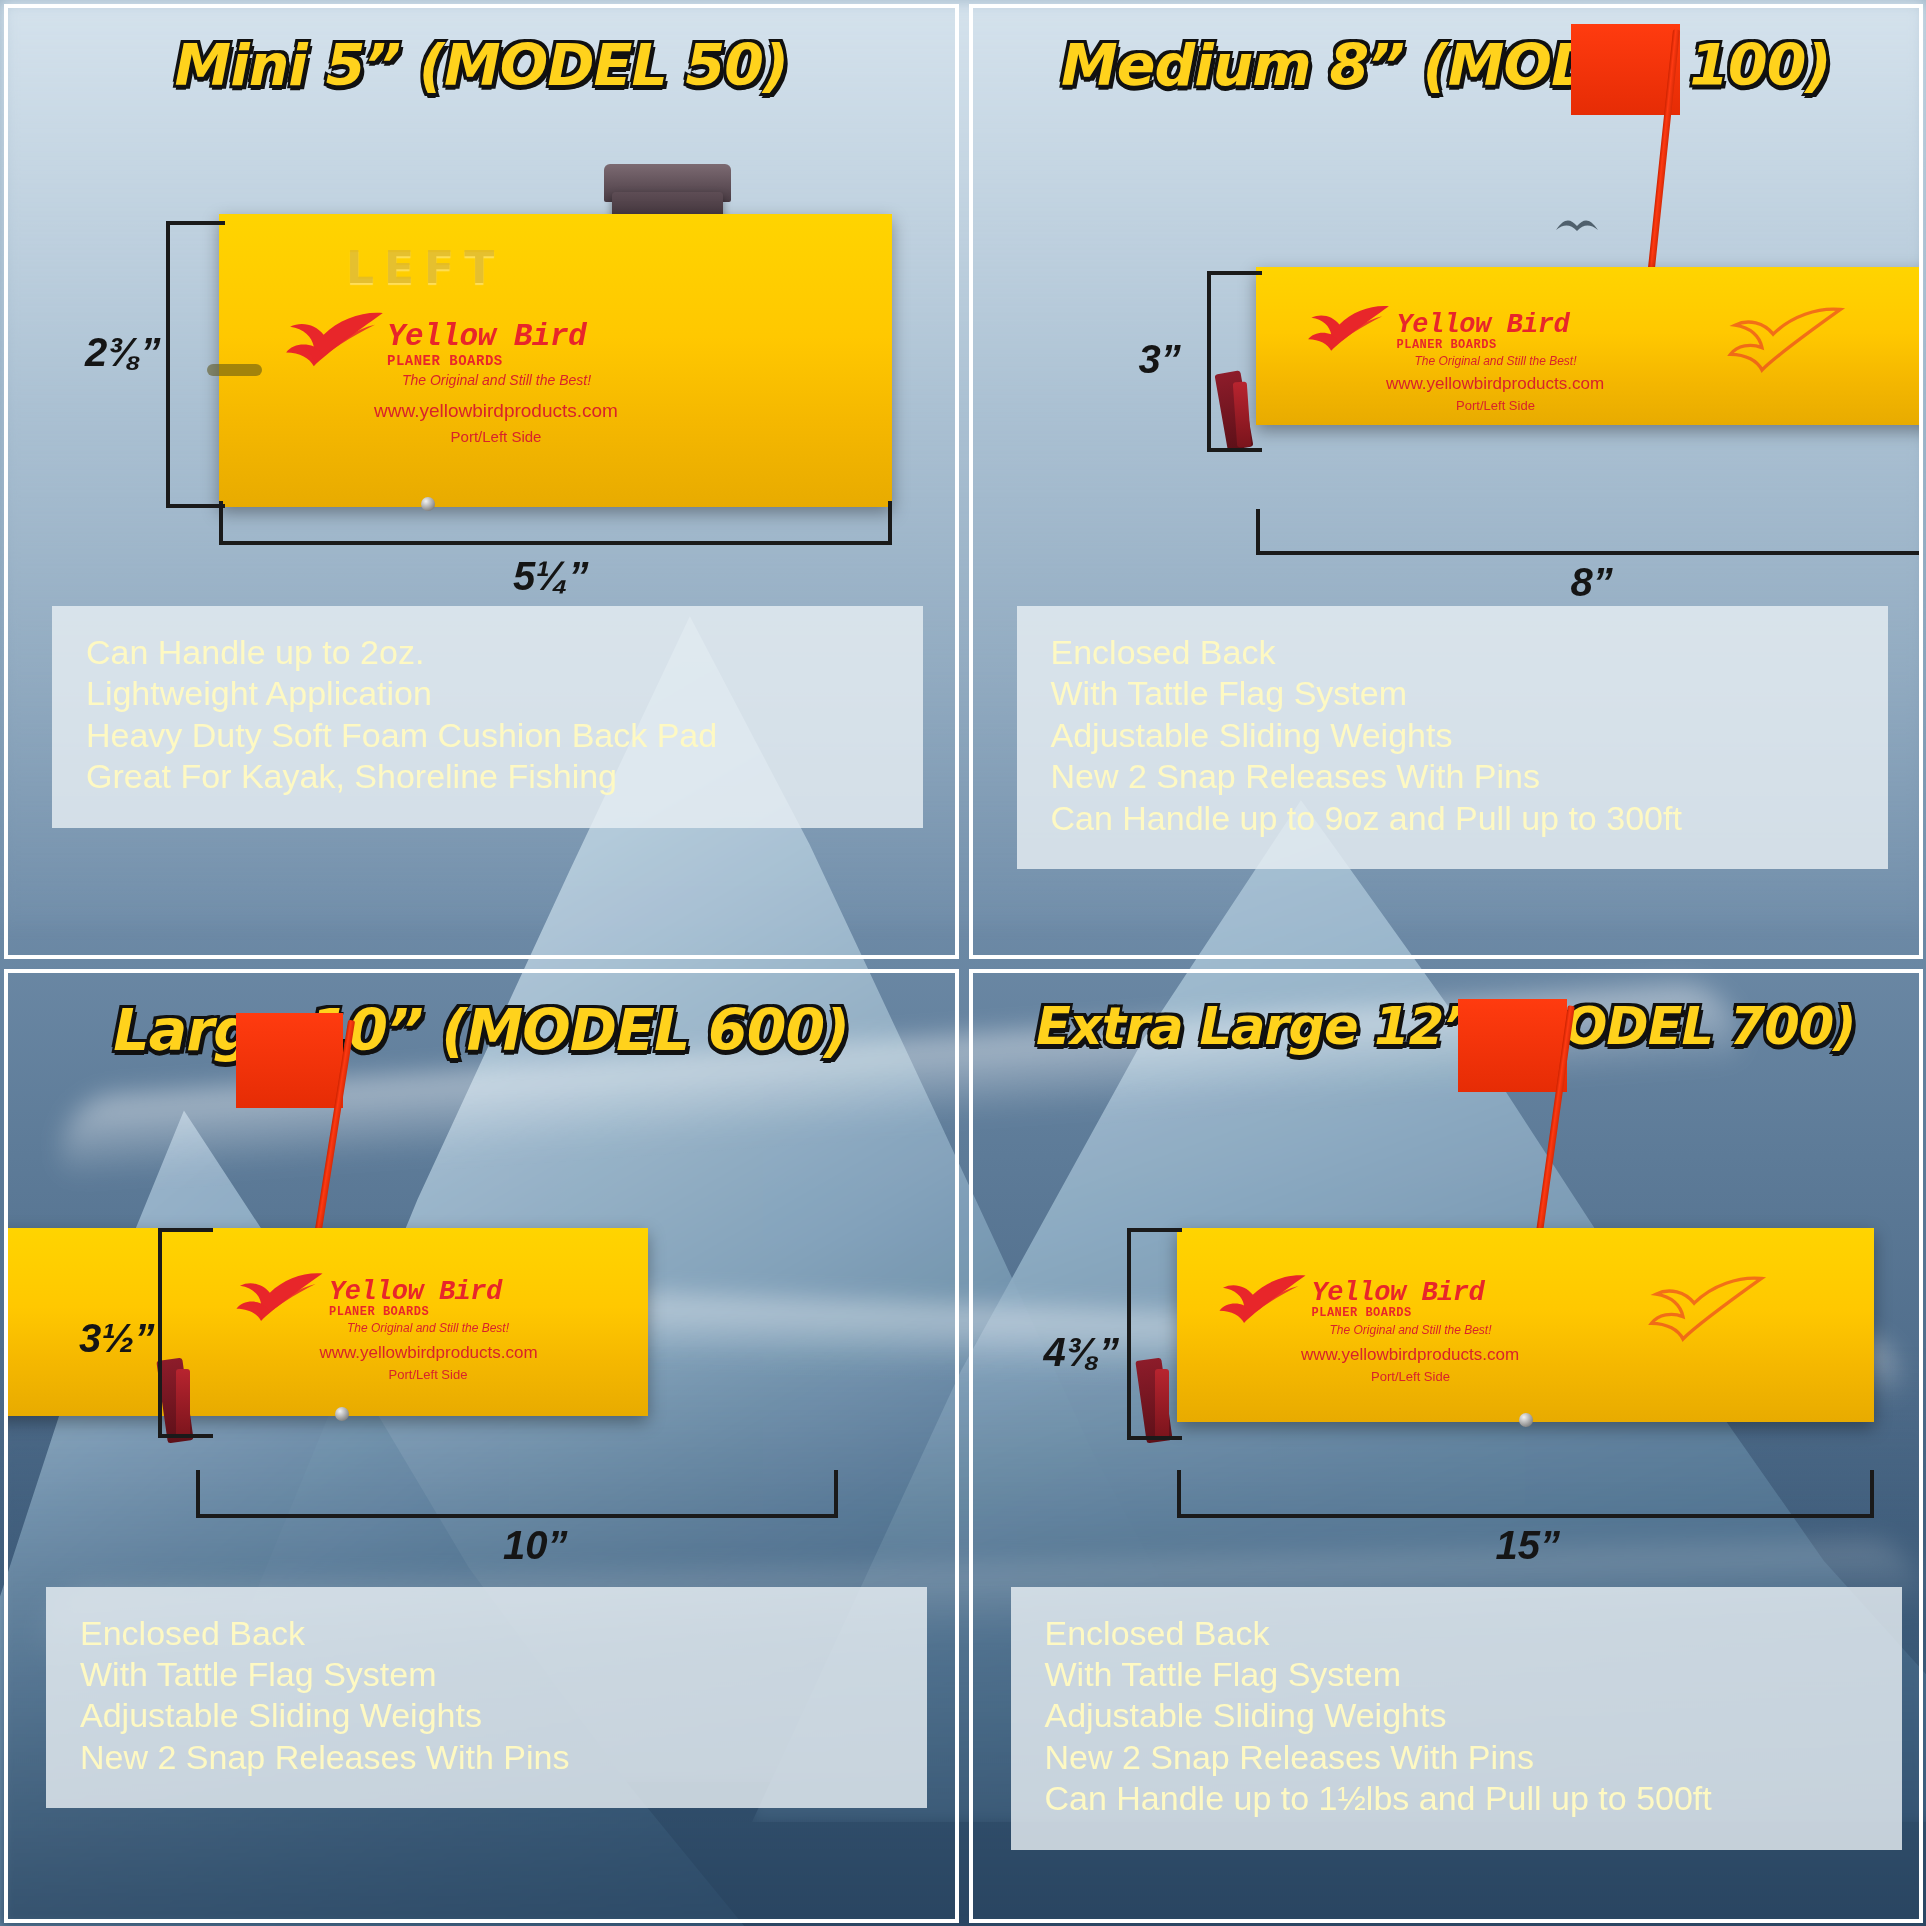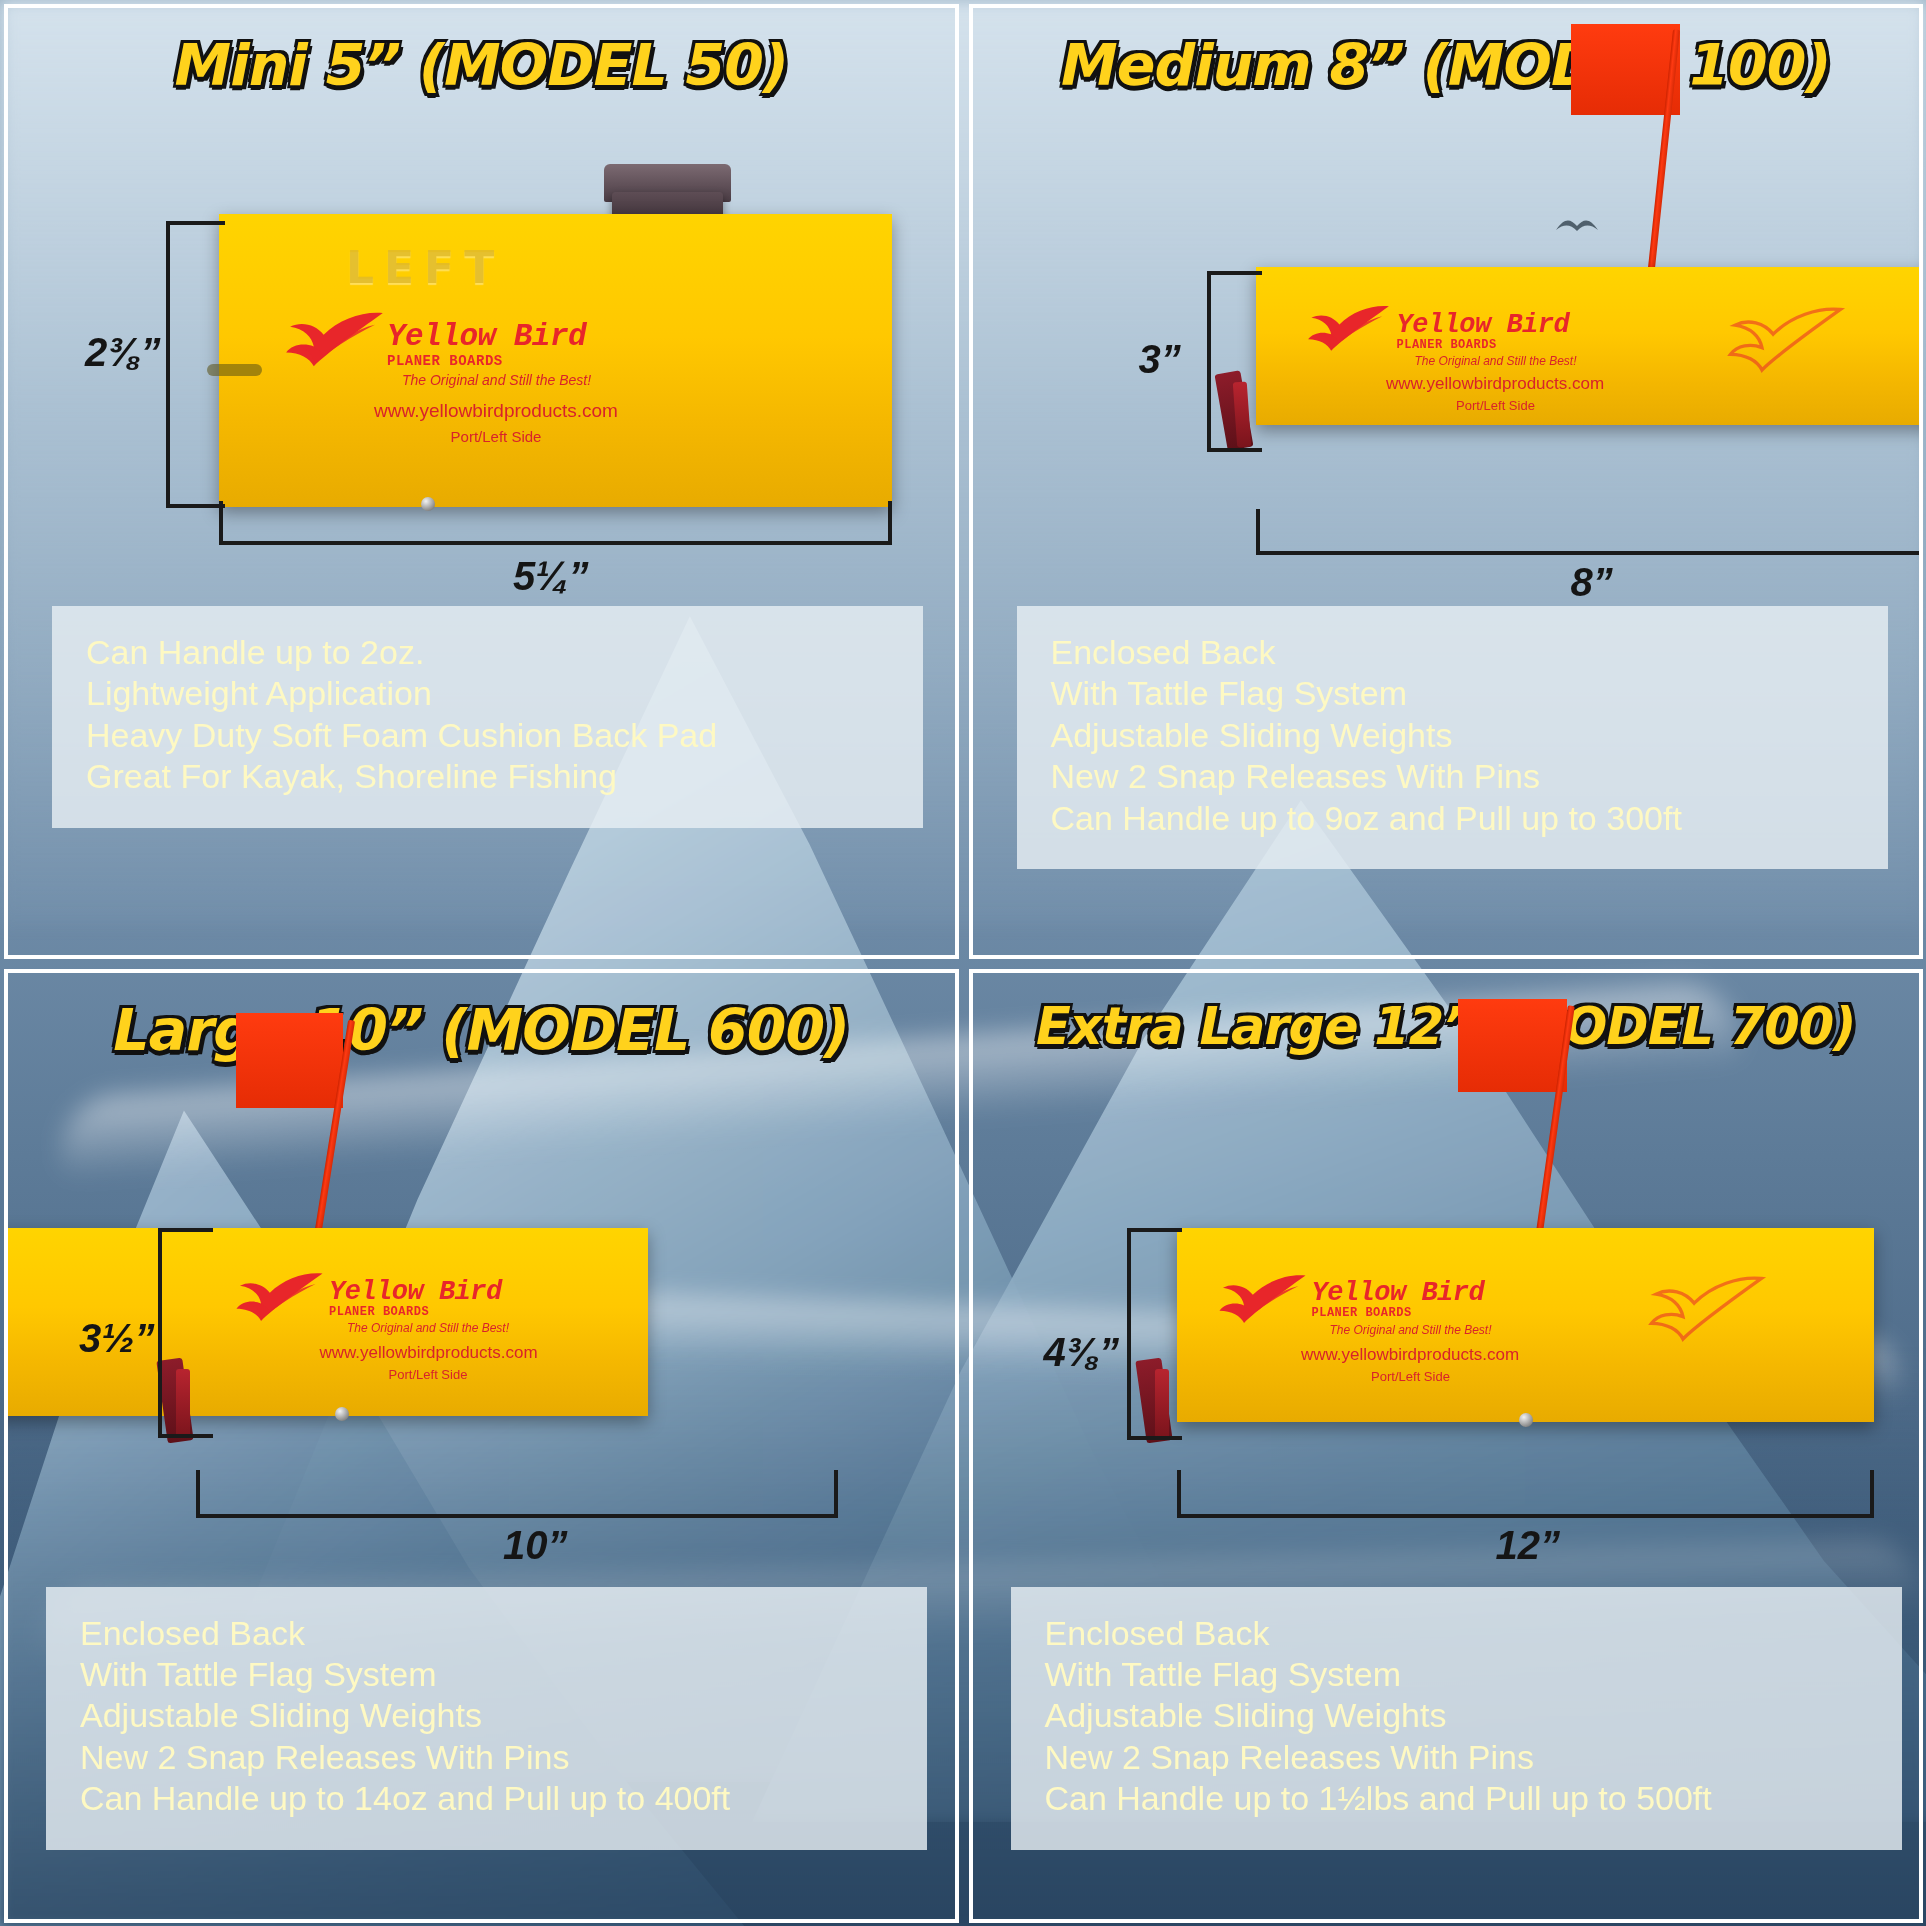--- a/index.html
+++ b/index.html
@@ -381,21 +381,20 @@
         <div class="dim-line" style="left:188px;top:497px;width:4px;height:48px;"></div>
         <div class="dim-line" style="left:826px;top:497px;width:4px;height:48px;"></div>
         <div class="dim-label" style="left:495px;top:550px;font-size:40px;">10”</div>
       </div>
 
       <div class="features" style="left:38px;top:614px;width:881px;">
         <div>Enclosed Back</div>
         <div>With Tattle Flag System</div>
         <div>Adjustable Sliding Weights</div>
         <div>New 2 Snap Releases With Pins</div>
-        <div>Can Handle up to 14oz and Pull up to 400ft</div>
       </div>
     </div>
 
     <div class="panel">
       <div class="panel-title small">Extra Large 12” (MODEL 700)</div>
 
       <div class="board-area" style="left:0;top:0;right:0;bottom:0;">
 
         <div class="flag" style="left:485px;top:26px;width:109px;height:93px;"></div>
         <div class="flag-pole" style="left:556px;top:30px;height:279px;transform:rotate(8deg);transform-origin:bottom center;"></div>
@@ -429,21 +428,21 @@
         <div class="screw" style="left:546px;top:440px;"></div>
 
         <div class="dim-line" style="left:154px;top:255px;width:4px;height:212px;"></div>
         <div class="dim-line" style="left:154px;top:255px;width:55px;height:4px;"></div>
         <div class="dim-line" style="left:154px;top:463px;width:55px;height:4px;"></div>
         <div class="dim-label" style="left:71px;top:357px;font-size:40px;">4⅜”</div>
 
         <div class="dim-line" style="left:204px;top:541px;width:697px;height:4px;"></div>
         <div class="dim-line" style="left:204px;top:497px;width:4px;height:48px;"></div>
         <div class="dim-line" style="left:897px;top:497px;width:4px;height:48px;"></div>
-        <div class="dim-label" style="left:523px;top:550px;font-size:40px;">12”</div>
+        <div class="dim-label" style="left:523px;top:550px;font-size:40px;">15”</div>
       </div>
 
       <div class="features" style="left:38px;top:614px;width:891px;">
         <div>Enclosed Back</div>
         <div>With Tattle Flag System</div>
         <div>Adjustable Sliding Weights</div>
         <div>New 2 Snap Releases With Pins</div>
         <div>Can Handle up to 1½lbs and Pull up to 500ft</div>
       </div>
     </div>

